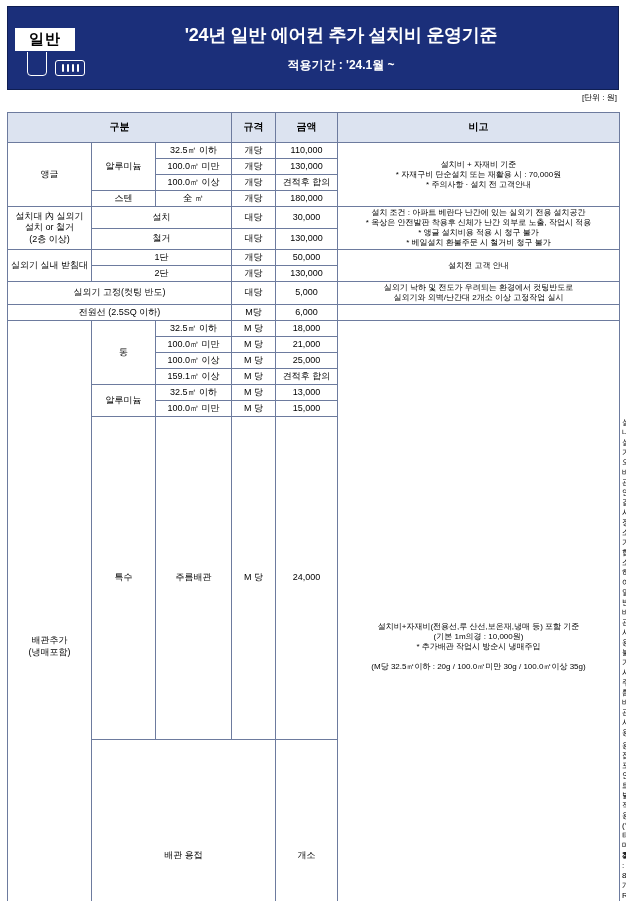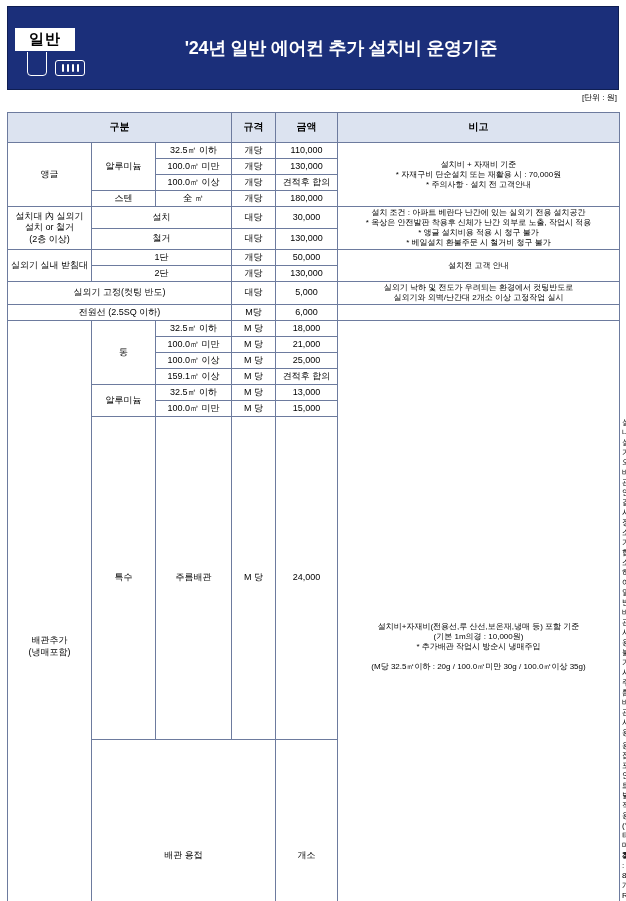--- a/index.html
+++ b/index.html
@@ -126,20 +126,21 @@
         </div>
       <div class="ac-wall">
           <i></i>
           <i></i>
           <i></i>
           <i></i>
         </div>
     </div>
     <div class="hdr-text">
       <div class="hdr-title">'24년 일반 에어컨 추가 설치비 운영기준</div>
+      <div class="hdr-sub">적용기간 : '24.1월 ~</div>
     </div>
   </div>
 
   <div class="unit-note">[단위 : 원]</div>
 
   <table class="main">
     <colgroup>
       <col style="width:84px">
       <col style="width:64px">
       <col style="width:76px">

